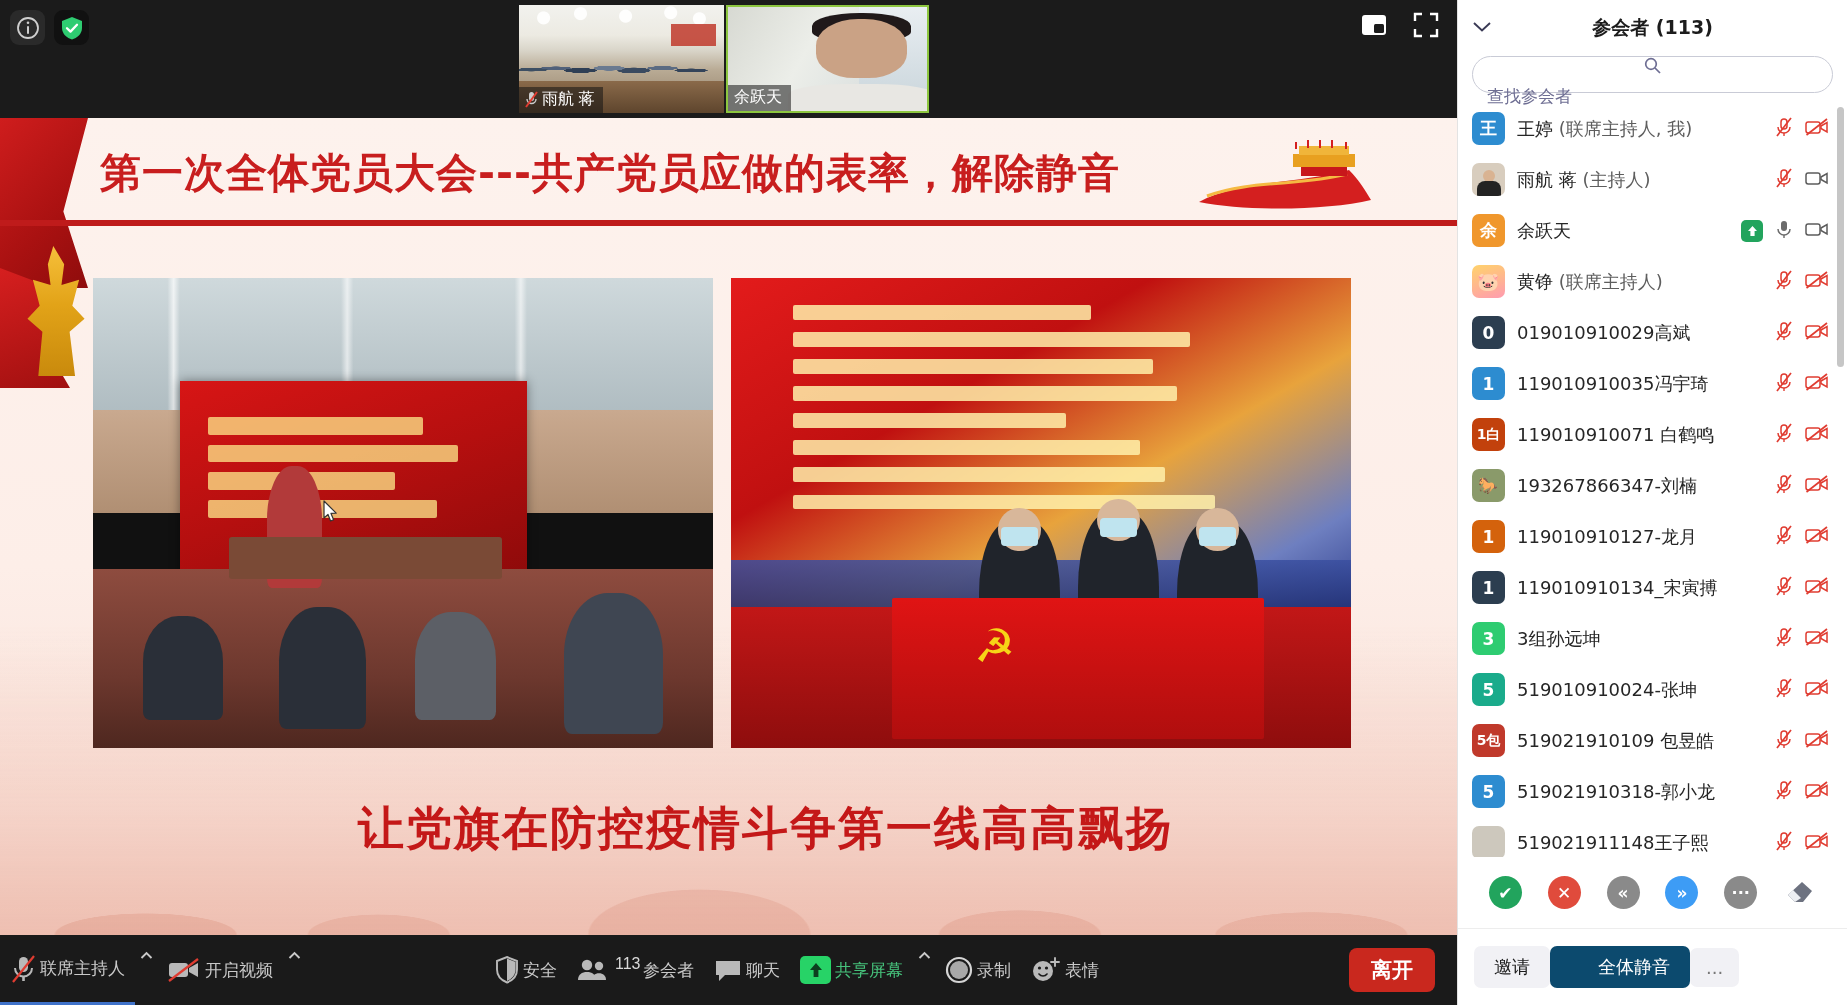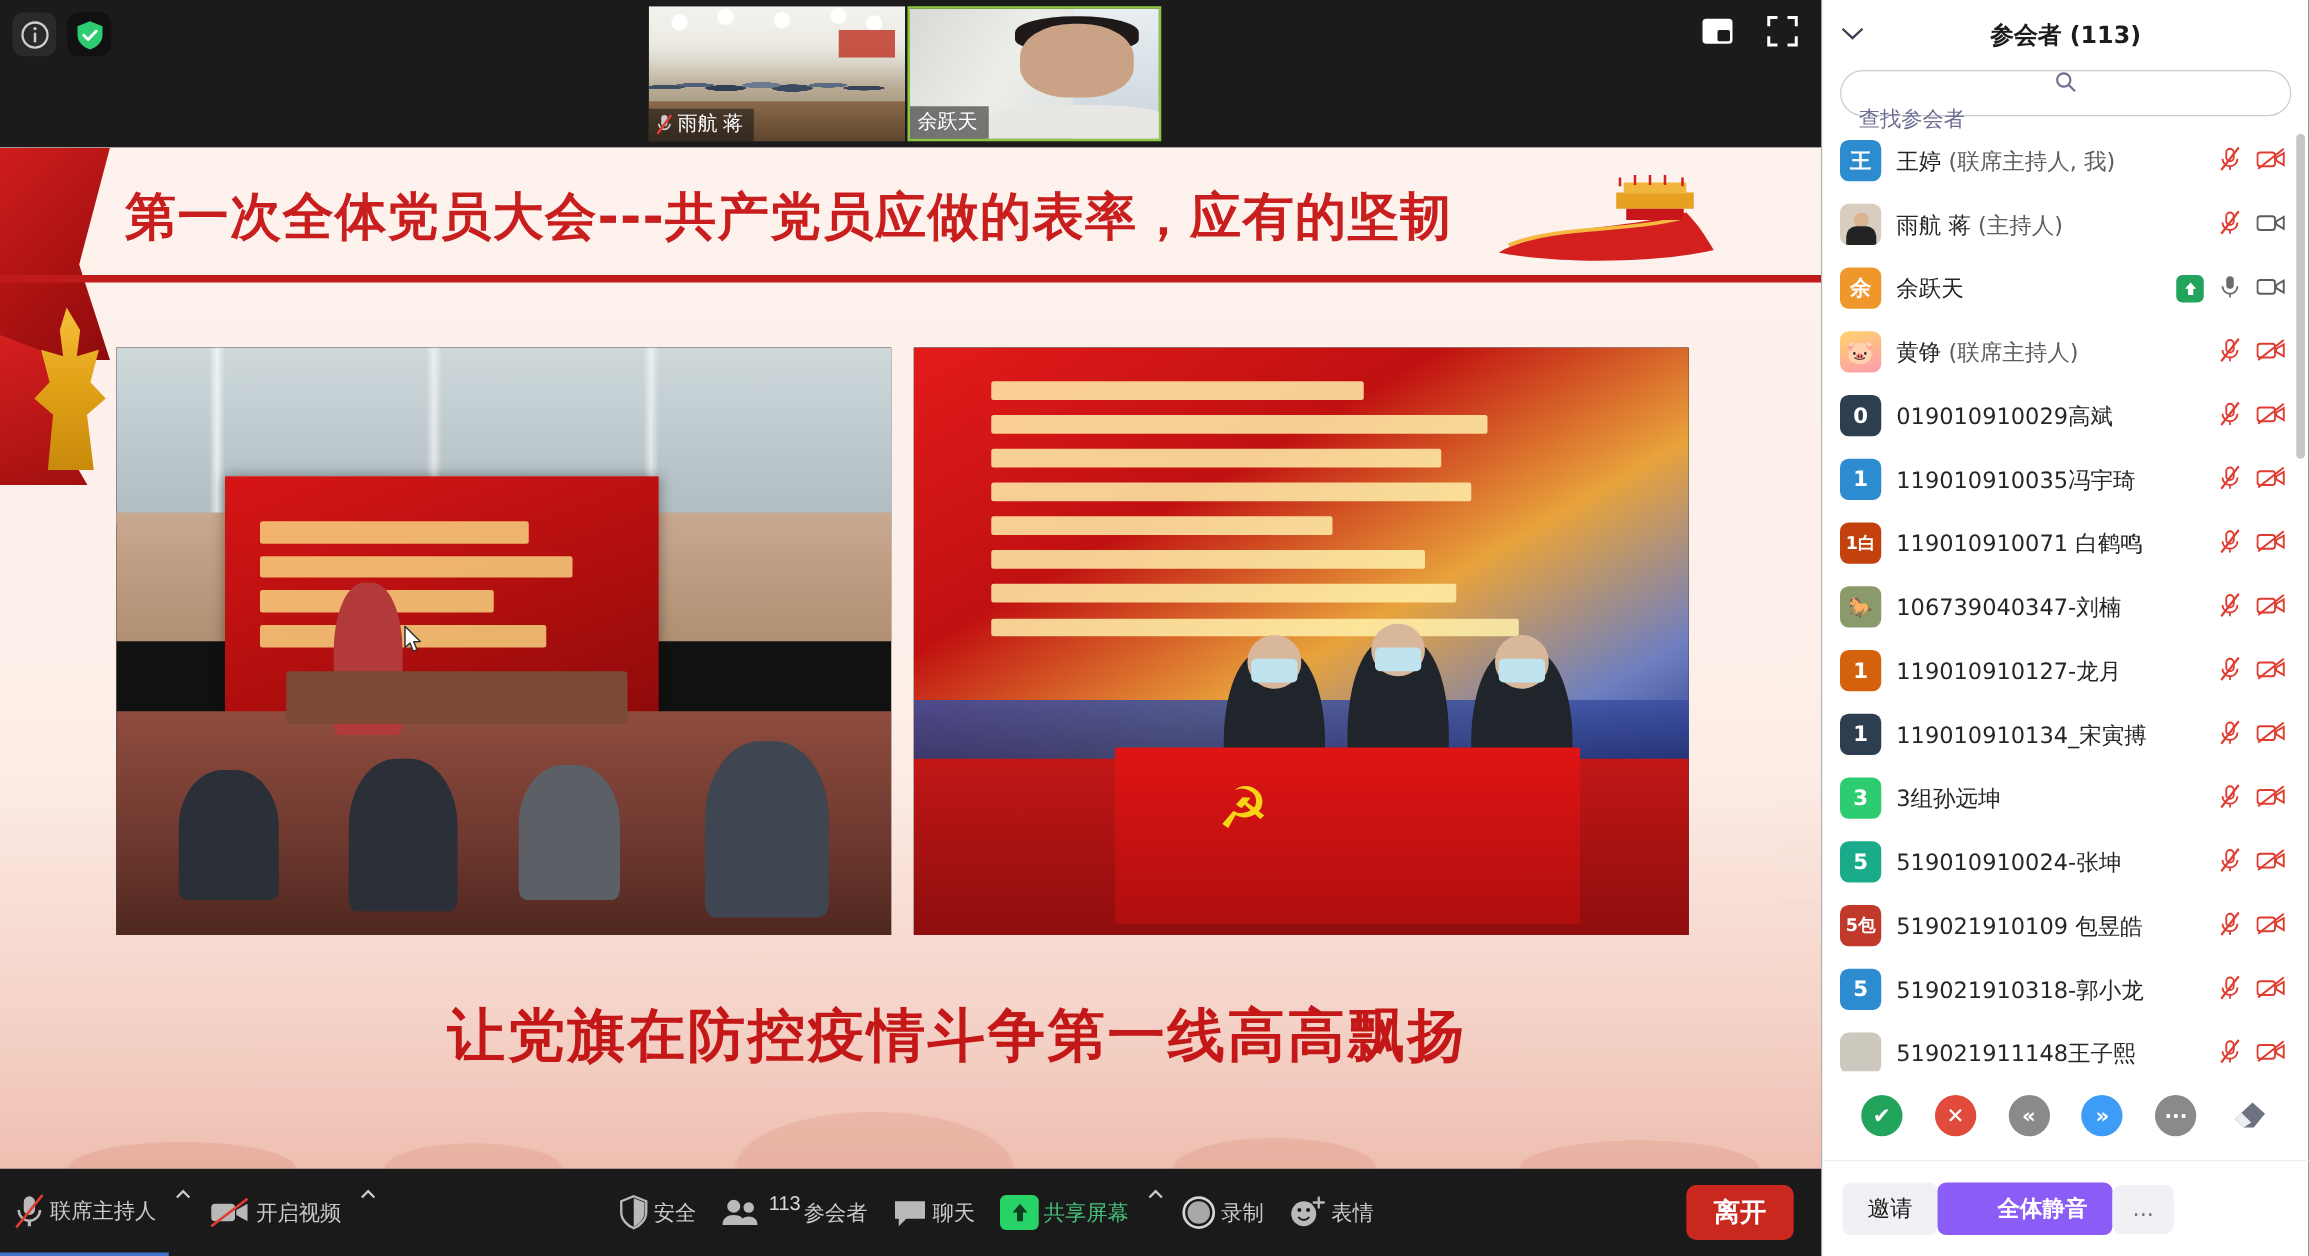--- a/index.html
+++ b/index.html
@@ -283,21 +283,21 @@
     padding:0 18px; border-bottom:1px solid #ededed;
   }
   .pic-btn{ width:33px; height:33px; border-radius:50%;
     display:flex; align-items:center; justify-content:center; cursor:pointer; color:#fff; }
   #panel-actions{
     flex:0 0 auto; height:76px; display:flex; align-items:center; justify-content:flex-start;
     padding:0 16px;
   }
   .pa-btn{ font-size:18px; padding:9px 20px; border-radius:7px; cursor:pointer; }
   #pa-invite{ background:#f1f1f5; color:#1c1c1c; }
-  #pa-muteall{ background:#8b5cf6; color:#fff; font-weight:bold;padding-left:48px; }
+  #pa-muteall{ background:#0c4a6e; color:#fff; font-weight:normal;padding-left:48px; }
   #pa-more{ background:#f1f1f5; color:#777; padding:9px 16px; }
 </style>
 </head>
 <body>
 
 <div id="app">
 
   <div id="meeting">
 
     <div id="topstrip">
@@ -351,21 +351,21 @@
     </div>
 
     <div id="slide">
       <div id="slide-bg"></div>
       <div id="slide-watermark"></div>
 
       <div id="ribbon-left"></div>
       <div id="ribbon-left2"></div>
       <div id="emblem"></div>
 
-      <div id="slide-title">第一次全体党员大会---共产党员应做的表率，应有的坚韧</div>
+      <div id="slide-title">第一次全体党员大会---共产党员应做的表率，解除静音</div>
 
       <div id="title-ornament">
         <svg width="190" height="80" viewBox="0 0 190 80">
           <path d="M10 62 C50 40 110 44 160 30 C170 40 176 50 182 60 C140 70 60 72 10 62 Z" fill="#d41f1f"></path>
           <path d="M18 56 C60 40 112 46 158 34" stroke="#f5b942" stroke-width="3" fill="none"></path>
           <rect x="104" y="14" width="62" height="13" fill="#e8a020"></rect>
           <rect x="110" y="6" width="50" height="9" fill="#f0b53a"></rect>
           <rect x="112" y="27" width="46" height="9" fill="#c8171b"></rect>
           <g fill="#d41f1f">
             <rect x="106" y="2" width="2" height="7"></rect>
@@ -707,21 +707,21 @@
                 </svg></span>
               <span><svg width="24" height="20" viewBox="0 0 24 20">
   <rect x="1" y="5" width="14" height="11" rx="2.2" fill="none" stroke="#e03c31" stroke-width="1.5"></rect>
   <path d="M16 9 L22 5.5 V15 L16 11.5 Z" fill="none" stroke="#e03c31" stroke-width="1.5"></path>
   <line x1="1.5" y1="18" x2="22" y2="2" stroke="#e03c31" stroke-width="1.7"></line>
                 </svg></span>
             </div>
           </div>
           <div class="prow">
             <div class="pav horse"></div>
-            <div class="pname">106739040347-刘楠</div>
+            <div class="pname">193267866347-刘楠</div>
             <div class="pbadges">
               <span><svg width="20" height="22" viewBox="0 0 20 22">
   <rect x="7" y="3" width="6" height="10" rx="3" fill="none" stroke="#e03c31" stroke-width="1.5"></rect>
   <path d="M4 11a6 6 0 0 0 12 0" stroke="#e03c31" stroke-width="1.5" fill="none"></path>
   <rect x="9.3" y="17" width="1.4" height="3" fill="#e03c31"></rect>
   <line x1="3" y1="20" x2="17" y2="2" stroke="#e03c31" stroke-width="1.7"></line>
                 </svg></span>
               <span><svg width="24" height="20" viewBox="0 0 24 20">
   <rect x="1" y="5" width="14" height="11" rx="2.2" fill="none" stroke="#e03c31" stroke-width="1.5"></rect>
   <path d="M16 9 L22 5.5 V15 L16 11.5 Z" fill="none" stroke="#e03c31" stroke-width="1.5"></path>

